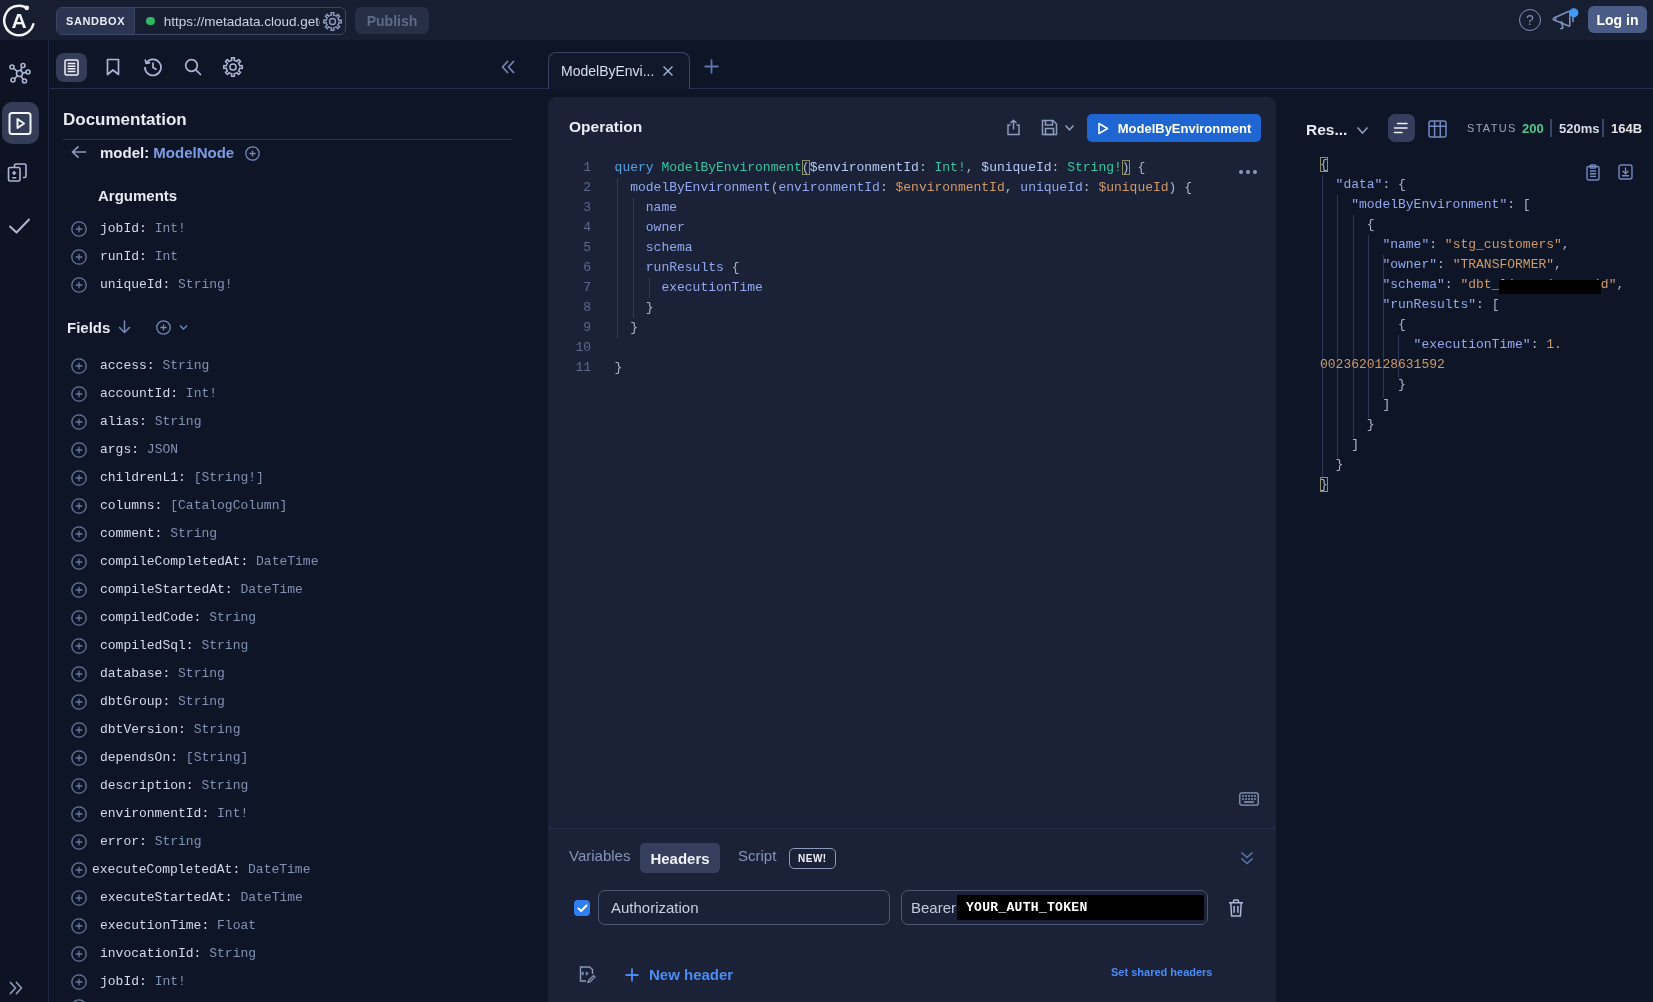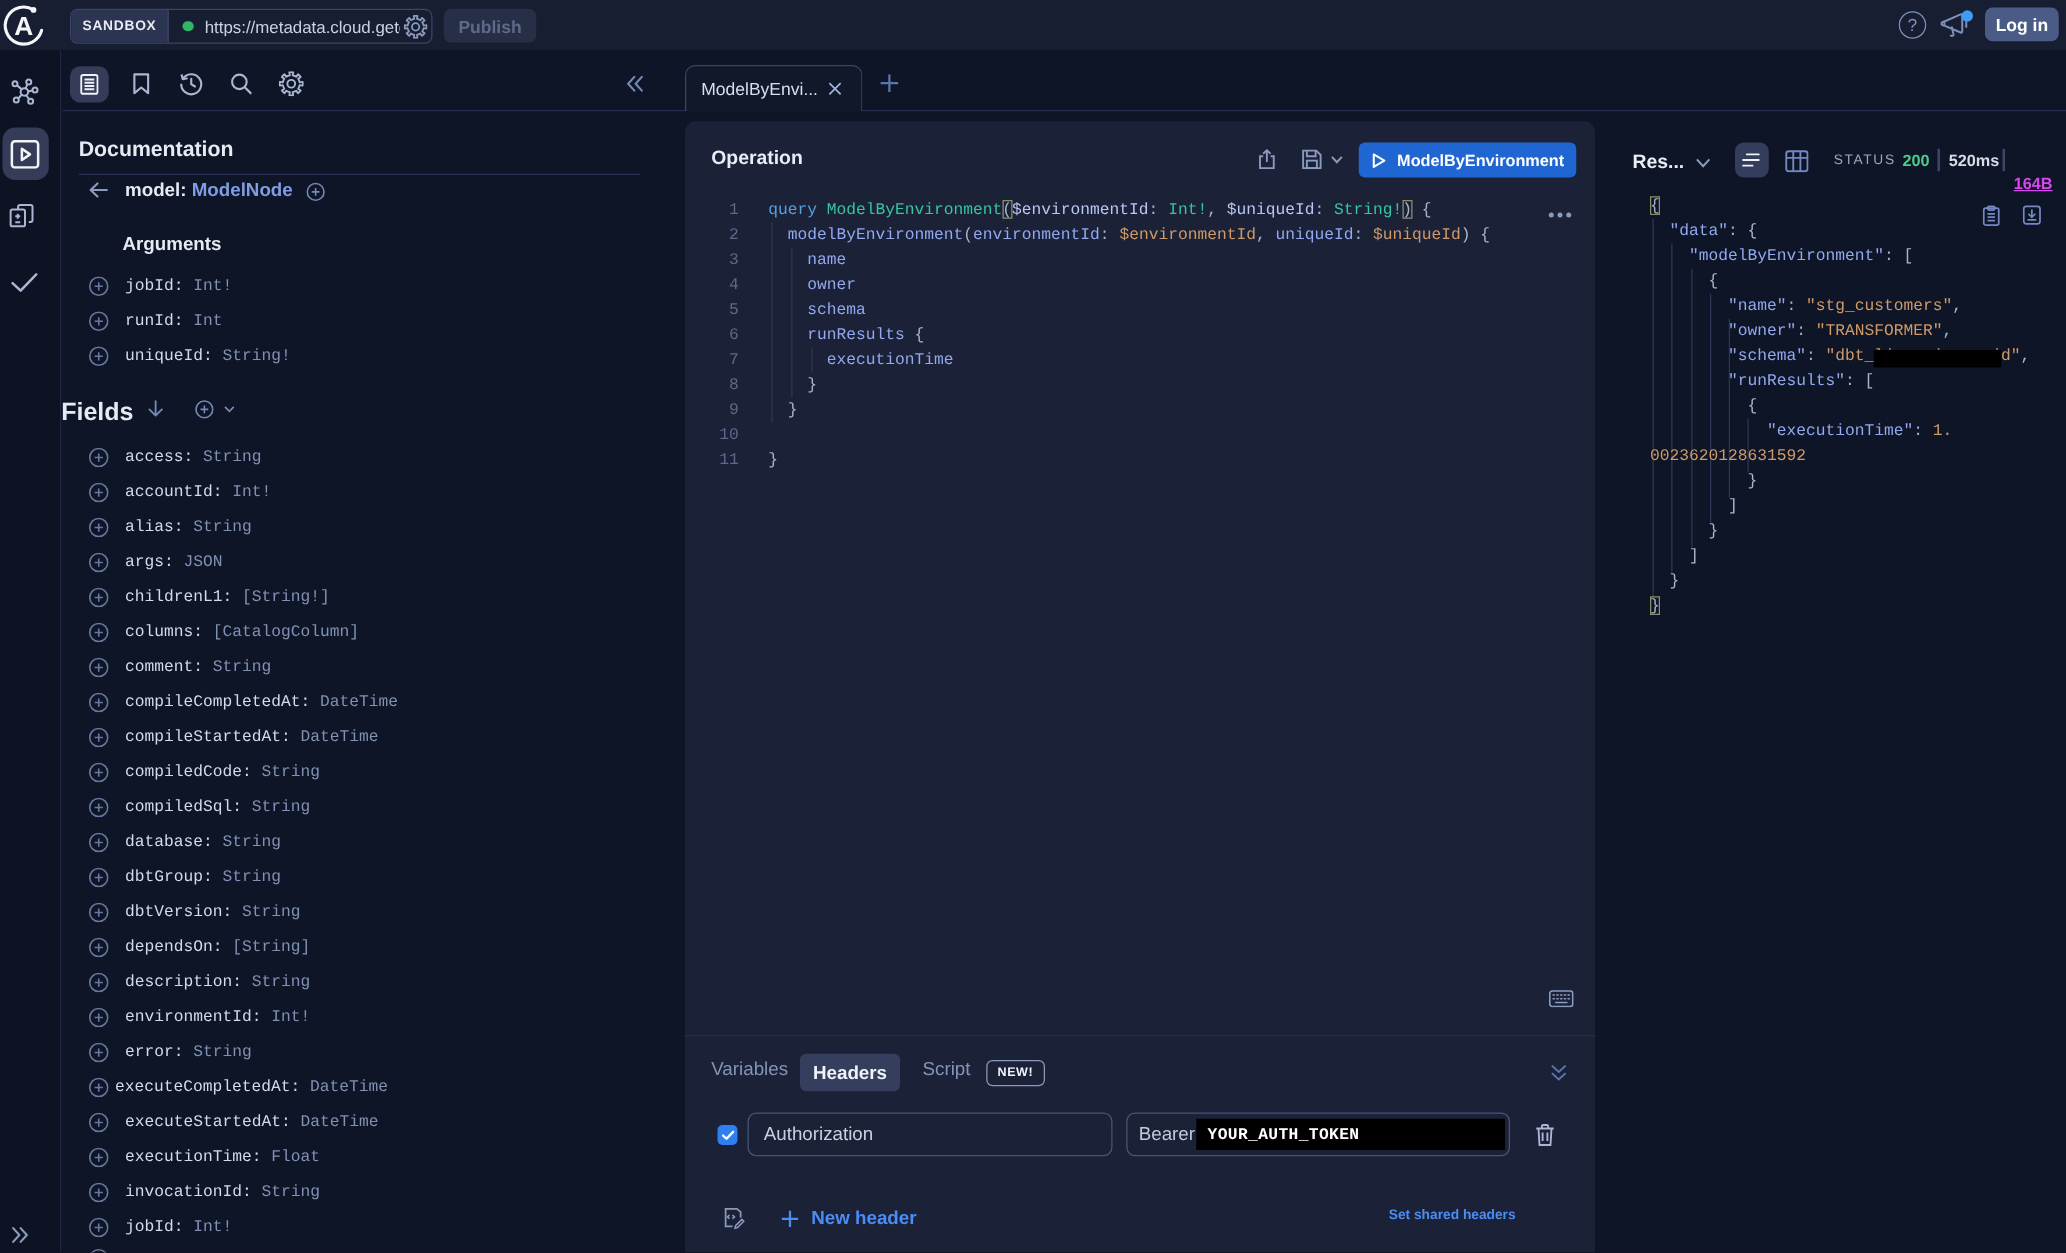--- a/index.html
+++ b/index.html
@@ -303,21 +303,21 @@
     </svg>
   </div>
 <div class="abs mono pre" style="left:100px;top:247px;font-size:13px;height:20px;line-height:20px;"><span class="c-name">runId:</span> <span class="c-type">Int</span></div>
 <div class="abs" style="left:71px;top:277px;">
     <svg width="16" height="16" viewBox="0 0 16 16" fill="none" stroke="#67779f" stroke-width="1.3">
       <circle cx="8" cy="8" r="7.2"></circle>
       <path d="M8 4.7 V11.3 M4.7 8 H11.3"></path>
     </svg>
   </div>
 <div class="abs mono pre" style="left:100px;top:275px;font-size:13px;height:20px;line-height:20px;"><span class="c-name">uniqueId:</span> <span class="c-type">String!</span></div>
-<div class="abs" style="left:49px;top:319px;color:#e6eaf2;font-weight:bold;font-size:20px;">Fields</div>
+<div class="abs" style="left:67px;top:319px;color:#e6eaf2;font-weight:bold;font-size:15px;">Fields</div>
 <div class="abs" style="left:118px;top:320px;">
     <svg width="13" height="14" viewBox="0 0 13 14" fill="none" stroke="#7489b8" stroke-width="1.5">
       <path d="M6.5 1 V12 M1.5 7.5 L6.5 12.5 L11.5 7.5" stroke-linecap="round" stroke-linejoin="round"></path>
     </svg>
   </div>
 <div class="abs" style="left:156px;top:320px;">
   <svg width="15" height="15" viewBox="0 0 15 15" fill="none" stroke="#7489b8" stroke-width="1.3">
     <circle cx="7.5" cy="7.5" r="6.7"></circle>
     <path d="M7.5 4.4 V10.6 M4.4 7.5 H10.6"></path>
   </svg>
@@ -505,21 +505,21 @@
     <svg width="19" height="18" viewBox="0 0 19 18" fill="none" stroke="#7488c2" stroke-width="1.5">
       <rect x="1" y="1" width="17" height="16" rx="2"></rect>
       <path d="M1 6.3 H18 M6.6 1 V17 M12.3 1 V17"></path>
     </svg>
   </div>
 <div class="abs" style="left:1467px;top:122px;color:#9aa5bf;font-size:11px;font-weight:normal;letter-spacing:1.3px;">STATUS</div>
 <div class="abs" style="left:1522px;top:121px;color:#4ec98e;font-size:13px;font-weight:bold;">200</div>
 <div class="abs" style="left:1550px;top:119px;width:1.5px;height:18px;background:#3a4668;"></div>
 <div class="abs" style="left:1559px;top:121px;color:#d7dce6;font-size:13px;font-weight:bold;">520ms</div>
 <div class="abs" style="left:1602px;top:119px;width:1.5px;height:18px;background:#3a4668;"></div>
-<div class="abs" style="left:1611px;top:139px;color:#d946ef;font-size:13px;font-weight:bold;text-decoration:underline;">164B</div>
+<div class="abs" style="left:1611px;top:121px;color:#e5e5e5;font-size:13px;font-weight:bold;">164B</div>
 <div class="abs" style="left:1586px;top:164px;">
     <svg width="14" height="17" viewBox="0 0 14 17" fill="none" stroke="#7488c2" stroke-width="1.4">
       <rect x="1" y="2.5" width="12" height="13.5" rx="1.5"></rect>
       <rect x="4.2" y="1" width="5.6" height="3" rx="1"></rect>
       <path d="M4 7 h6 M4 9.7 h6 M4 12.4 h6"></path>
     </svg>
   </div>
 <div class="abs" style="left:1618px;top:164px;">
     <svg width="15" height="16" viewBox="0 0 15 16" fill="none" stroke="#7488c2" stroke-width="1.4">
       <rect x="1" y="1" width="13" height="14" rx="2"></rect>

